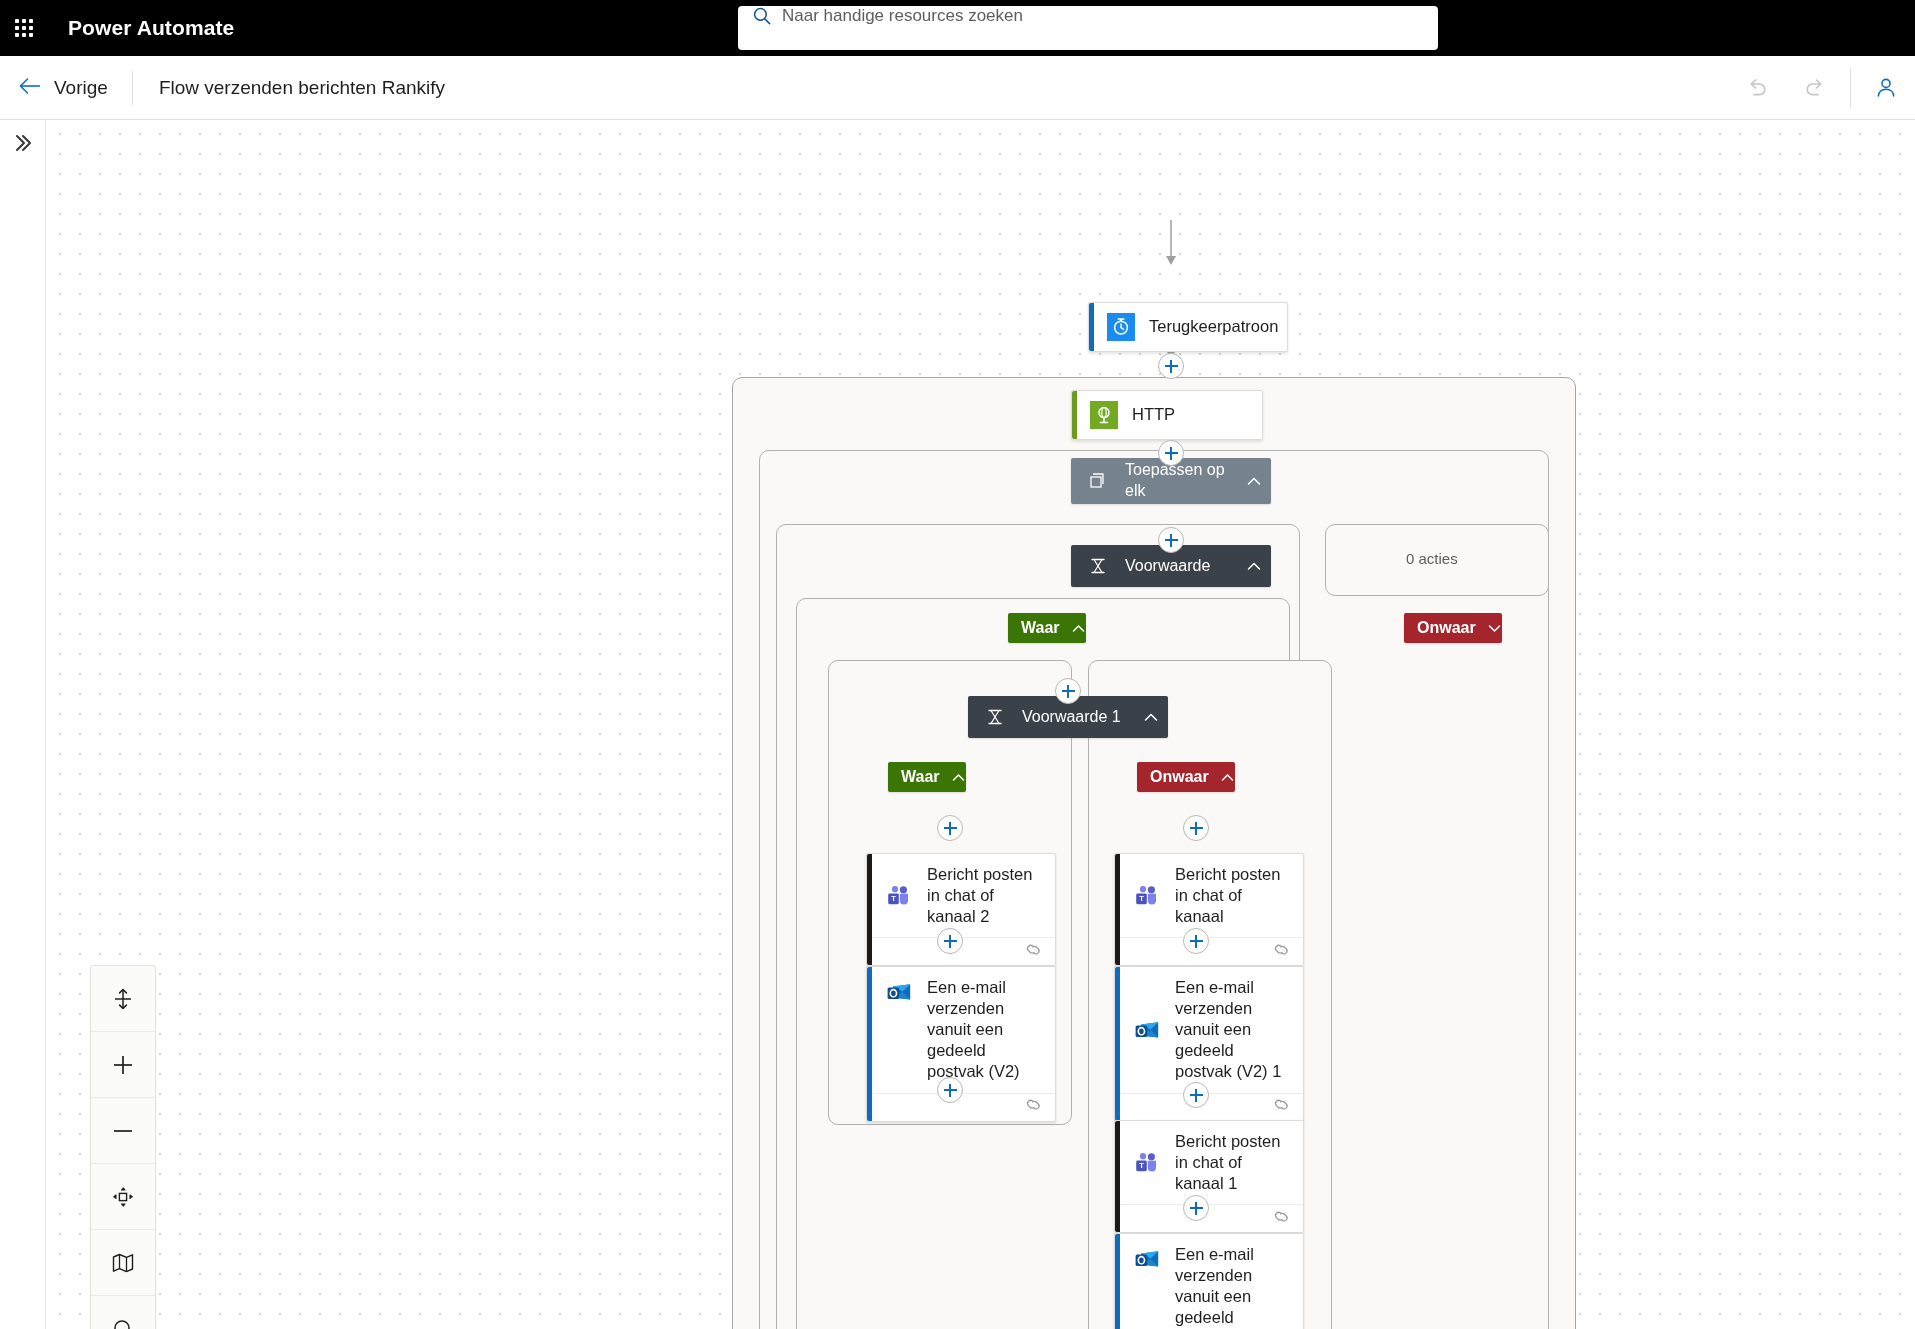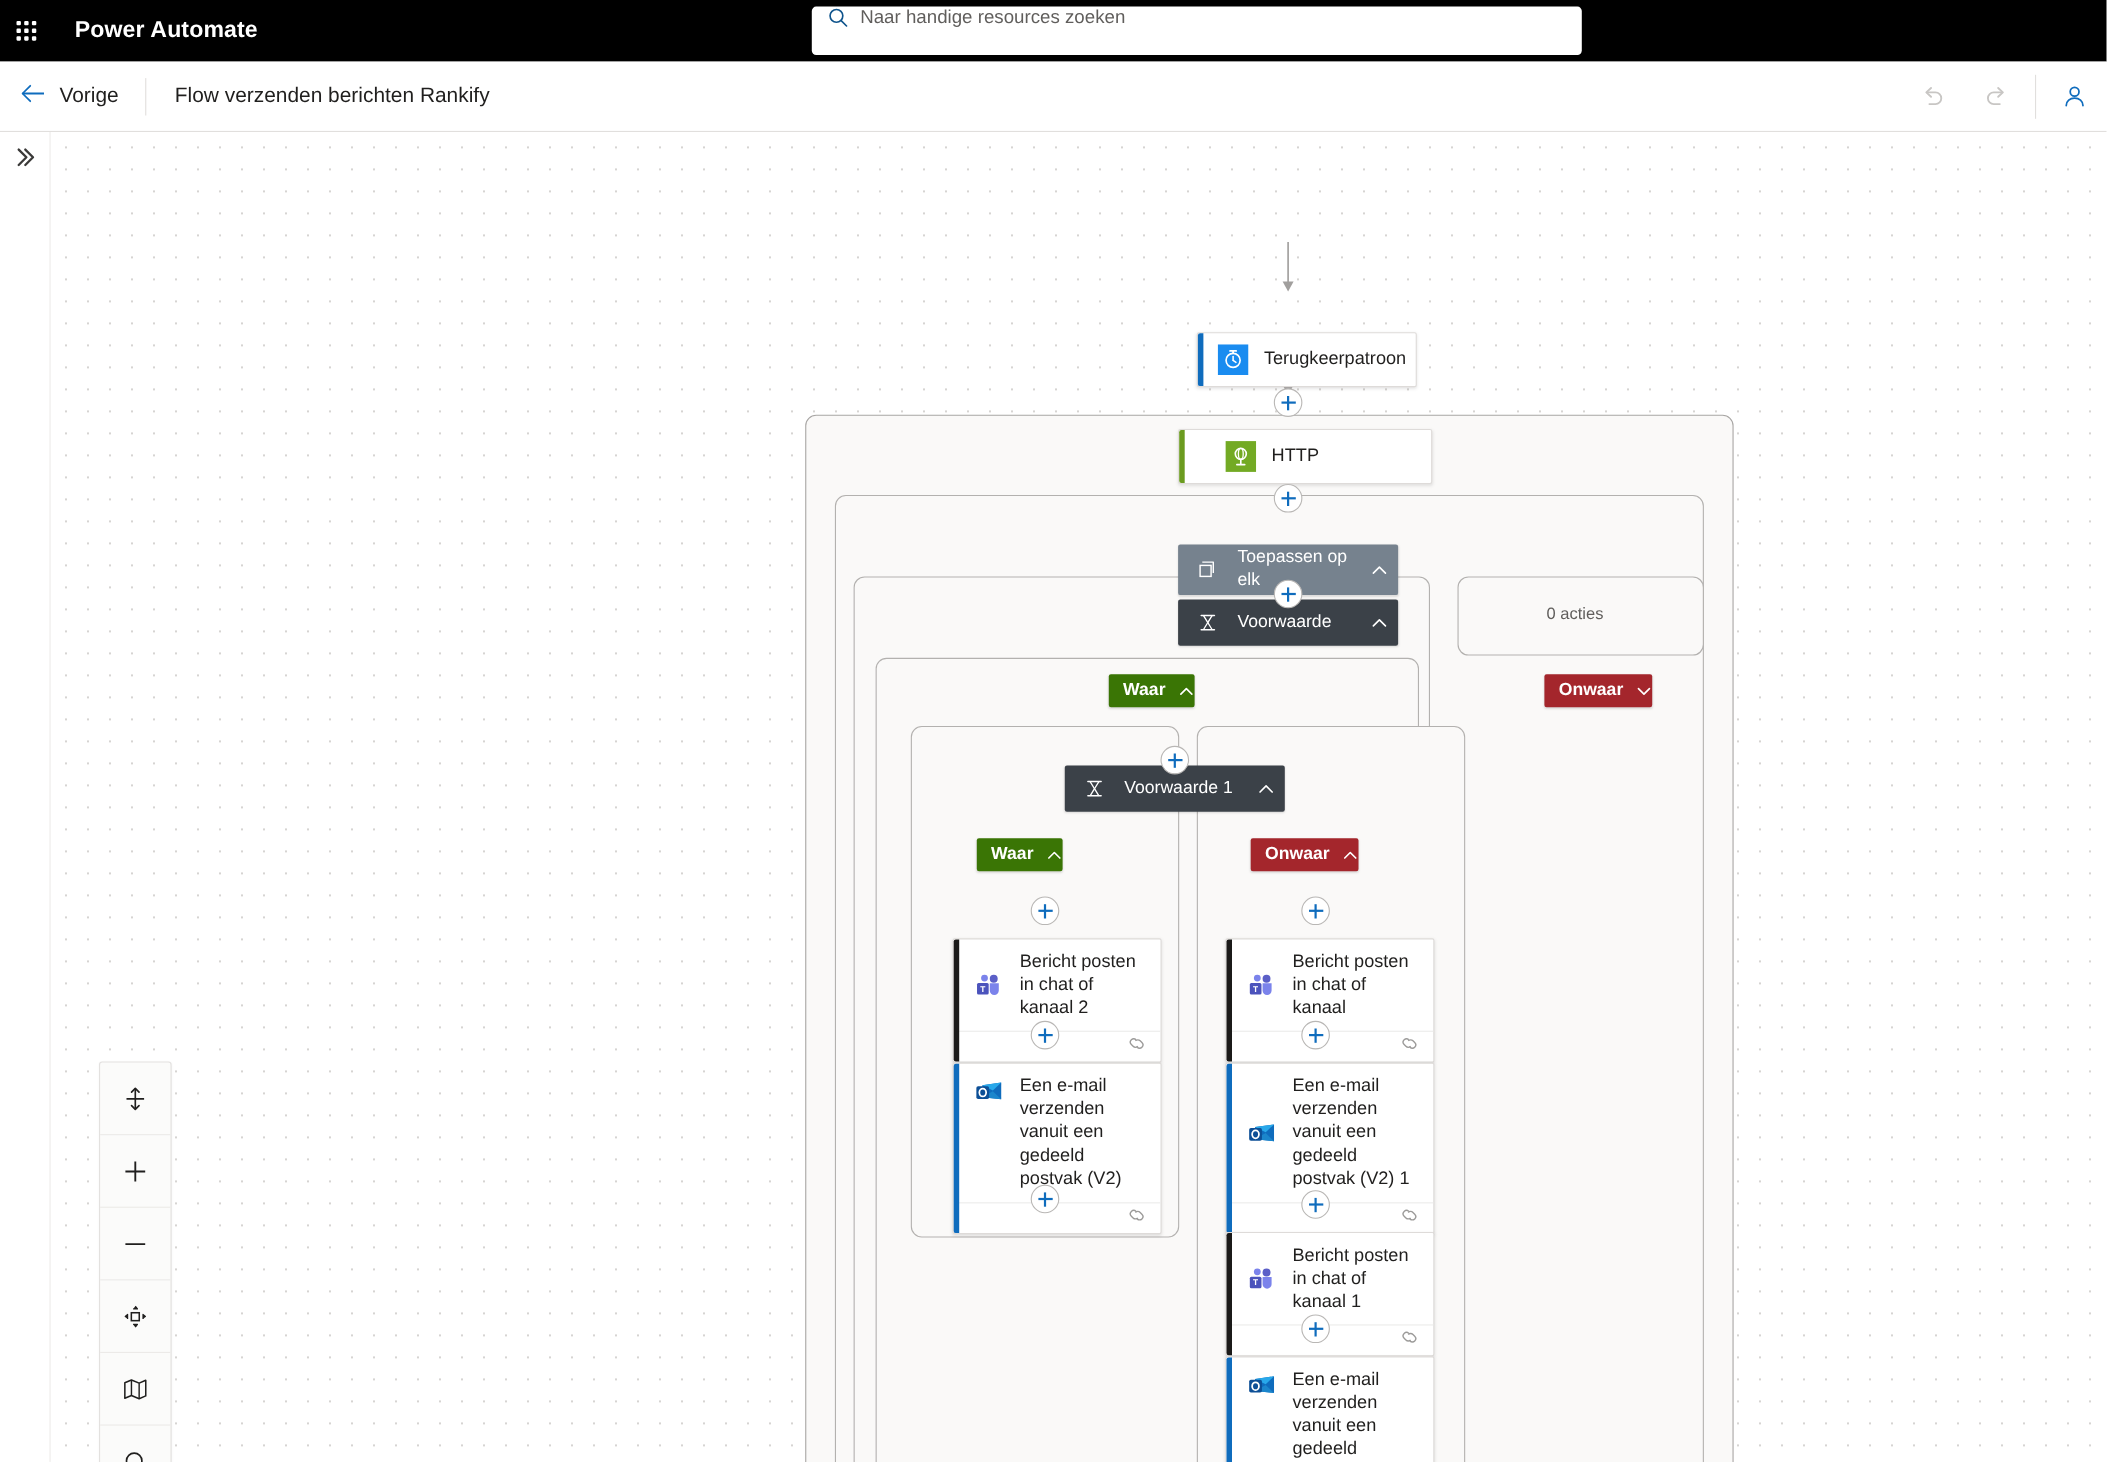--- a/index.html
+++ b/index.html
@@ -125,21 +125,21 @@
   }
 
   
   .hnode {
     position: absolute; border-radius: 2px; display: flex; align-items: center;
     cursor: pointer; box-shadow: 0 1px 2px rgba(0,0,0,.12);
   }
   .hnode .hico { width: 26px; flex: 0 0 26px; display: flex; align-items: center; justify-content: center; margin-left: 14px; }
   .hnode .hlbl { flex: 1; color: #ffffff; font-size: 16px; line-height: 1.3; padding: 0 8px 0 14px; }
   .hnode .hchev { width: 34px; flex: 0 0 34px; display: flex; align-items: center; justify-content: center; color: #ffffff; }
-  .hnode.foreach { background: #76828e; margin-top: 37px; }
+  .hnode.foreach { background: #76828e; }
   .hnode.cond    { background: #3b4148; }
   .branchpill {
     position: absolute; border-radius: 2px; display: flex; align-items: center;
     cursor: pointer; box-shadow: 0 1px 2px rgba(0,0,0,.12); padding: 0 8px 0 13px;
   }
   .branchpill .blbl { color: #ffffff; font-size: 16px; font-weight: 700; }
   .branchpill .bchev { margin-left: 12px; margin-right: 4px; display: flex; align-items: center; color: #ffffff; }
   .branchpill.waar   { background: #3a7505; }
   .branchpill.onwaar { background: #a4262c; }
 
@@ -356,21 +356,21 @@
             <line x1="14" y1="11" x2="14" y2="14.6" stroke="#ffffff" stroke-width="1.4" stroke-linecap="round"></line>
             <line x1="14" y1="14.6" x2="16.6" y2="16.4" stroke="#ffffff" stroke-width="1.4" stroke-linecap="round"></line>
             <line x1="11.2" y1="6" x2="16.8" y2="6" stroke="#ffffff" stroke-width="1.6" stroke-linecap="round"></line>
             <line x1="14" y1="6" x2="14" y2="8.2" stroke="#ffffff" stroke-width="1.6"></line>
           </svg>
         </span>
         <span class="node-lbl">Terugkeerpatroon</span>
       </div>
     </div>
 
-    <div class="node" style="left:1025px; top:270px; width:231px;padding-left:24px;">
+    <div class="node" style="left:1025px; top:270px; width:192px;">
       <div class="accent" style="background:#6b9b1f;"></div>
       <div class="node-main">
         <span class="node-ico">
           <svg width="28" height="28" viewBox="0 0 28 28">
             <rect x="0" y="0" width="28" height="28" fill="#73aa24"></rect>
             <circle cx="14" cy="11.6" r="5" fill="none" stroke="#ffffff" stroke-width="1.5"></circle>
             <ellipse cx="14" cy="11.6" rx="2.2" ry="5" fill="none" stroke="#ffffff" stroke-width="1.2"></ellipse>
             <line x1="14" y1="16.6" x2="14" y2="21.4" stroke="#ffffff" stroke-width="1.5"></line>
             <line x1="10.4" y1="21.4" x2="17.6" y2="21.4" stroke="#ffffff" stroke-width="1.5" stroke-linecap="round"></line>
           </svg>

